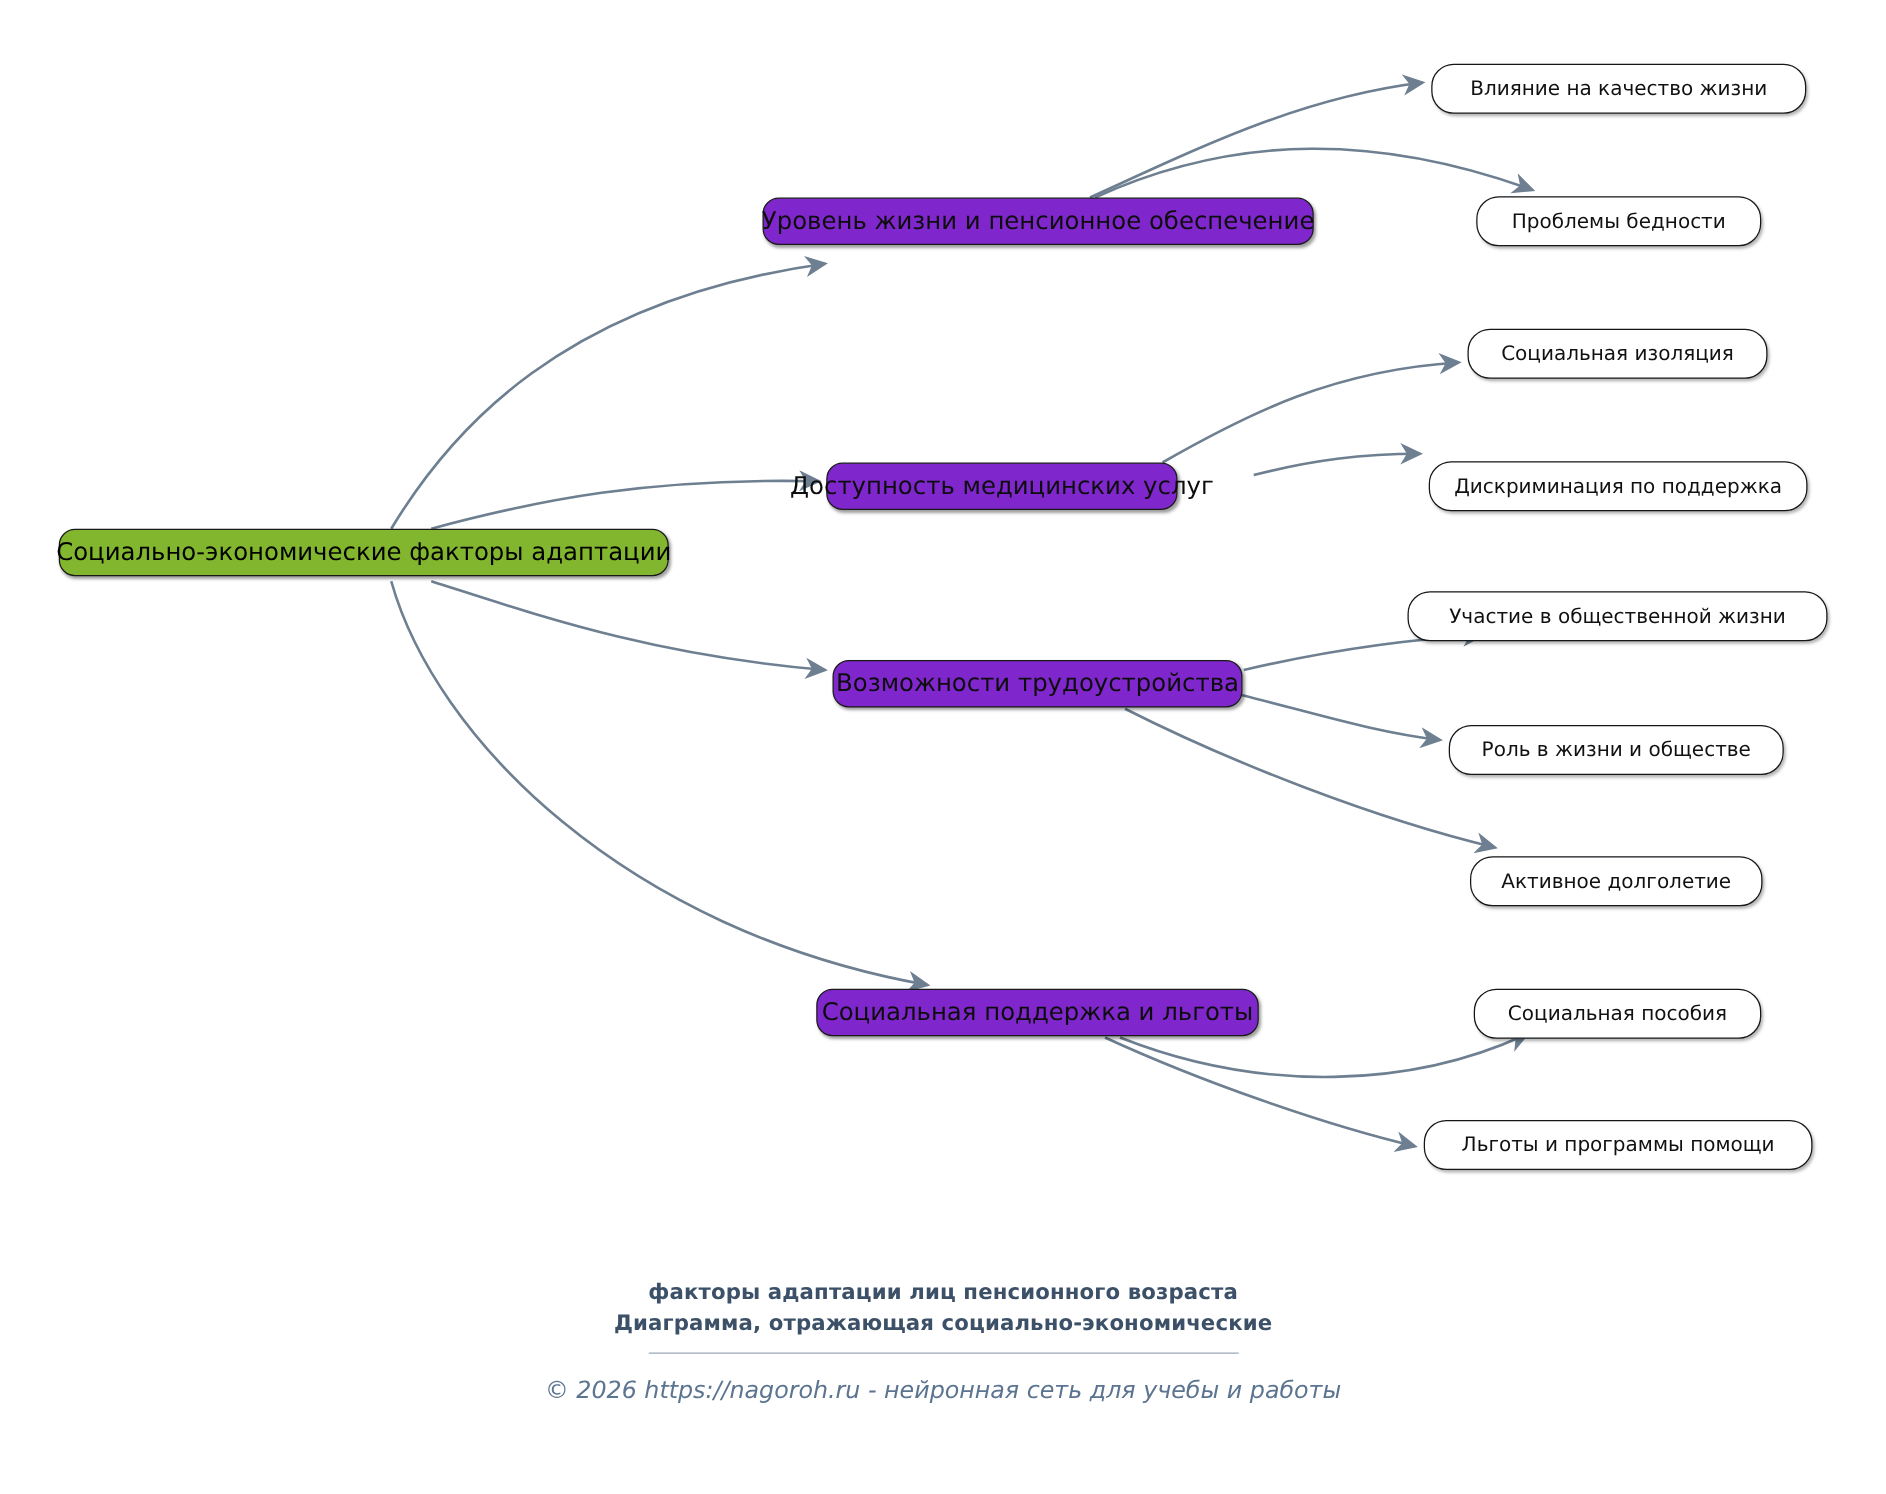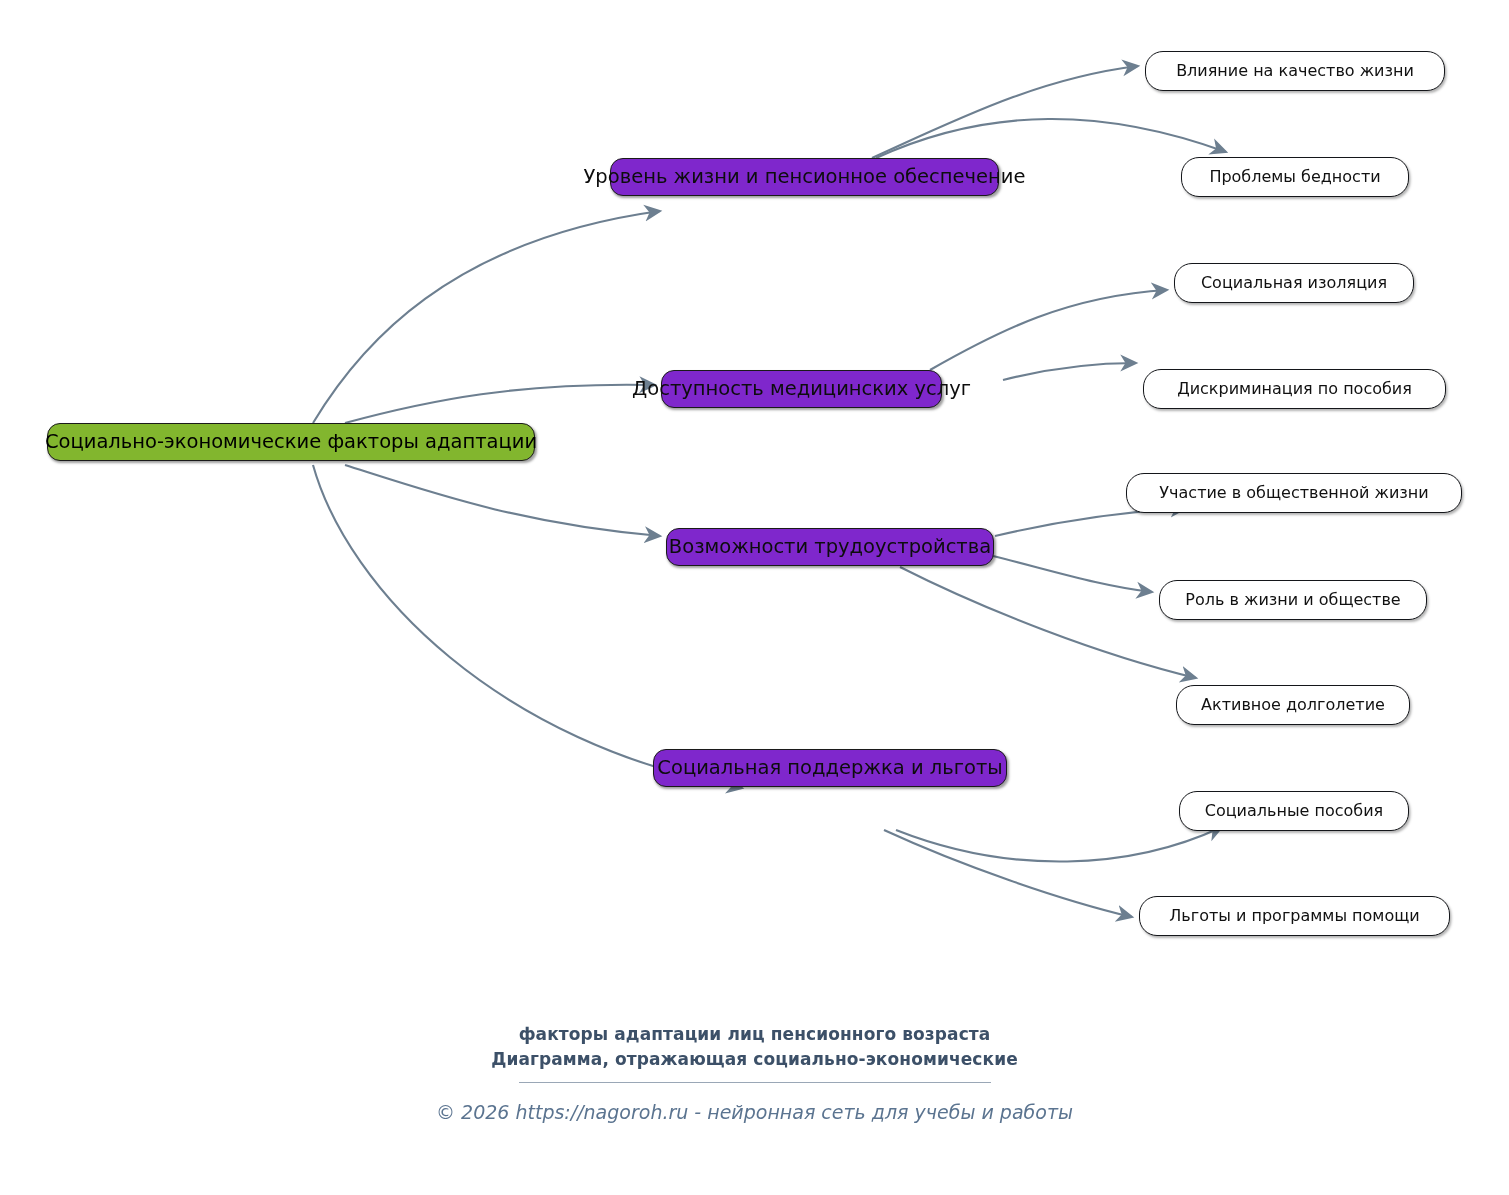--- a/index.html
+++ b/index.html
@@ -122,58 +122,58 @@
 
       <path d="M 896,830 C 1010,875 1130,870 1222,827"></path>
       <path d="M 884,830 C 960,865 1060,900 1132,917"></path>
     </g>
   </svg>
 
   <div class="node node-root" style="left: 47px; top: 423px; width: 488px; background: rgb(130, 182, 46);">
     <span class="node-label">Социально-экономические факторы адаптации</span>
   </div>
 
-  <div class="node node-branch" style="left: 610px; top: 158px; width: 389px; background: rgb(127, 39, 204);">
+  <div class="node node-branch" style="left: 610px; top: 158px; width: 441px; background: rgb(127, 39, 204);">
     <span class="node-label">Уровень жизни и пенсионное обеспечение</span>
   </div>
   <div class="node node-leaf" style="left:1145px; top:51px; width:300px;">
     <span class="node-label">Влияние на качество жизни</span>
   </div>
   <div class="node node-leaf" style="left:1181px; top:157px; width:228px;">
     <span class="node-label">Проблемы бедности</span>
   </div>
 
   <div class="node node-branch" style="left: 661px; top: 370px; width: 281px; background: rgb(127, 39, 204);">
     <span class="node-label">Доступность медицинских услуг</span>
   </div>
   <div class="node node-leaf" style="left:1174px; top:263px; width:240px;">
     <span class="node-label">Социальная изоляция</span>
   </div>
   <div class="node node-leaf" style="left:1143px; top:369px; width:303px;">
-    <span class="node-label">Дискриминация по пособия</span>
+    <span class="node-label">Дискриминация по поддержка</span>
   </div>
 
   <div class="node node-branch" style="left: 666px; top: 528px; width: 328px; background: rgb(127, 39, 204);">
     <span class="node-label">Возможности трудоустройства</span>
   </div>
   <div class="node node-leaf" style="left:1126px; top:473px; width:336px;">
     <span class="node-label">Участие в общественной жизни</span>
   </div>
   <div class="node node-leaf" style="left:1159px; top:580px; width:268px;">
     <span class="node-label">Роль в жизни и обществе</span>
   </div>
   <div class="node node-leaf" style="left:1176px; top:685px; width:234px;">
     <span class="node-label">Активное долголетие</span>
   </div>
 
-  <div class="node node-branch" style="left: 653px; top: 749px; width: 354px; background: rgb(127, 39, 204);">
+  <div class="node node-branch" style="left: 653px; top: 791px; width: 354px; background: rgb(127, 39, 204);">
     <span class="node-label">Социальная поддержка и льготы</span>
   </div>
   <div class="node node-leaf" style="left:1179px; top:791px; width:230px;">
-    <span class="node-label">Социальные пособия</span>
+    <span class="node-label">Социальная пособия</span>
   </div>
   <div class="node node-leaf" style="left:1139px; top:896px; width:311px;">
     <span class="node-label">Льготы и программы помощи</span>
   </div>
 
   <div id="caption" style="top:1022px;">
     <div class="caption-title" style="color: rgb(60, 80, 104);">
       <div>факторы адаптации лиц пенсионного возраста</div>
       <div>Диаграмма, отражающая социально-экономические</div>
     </div>

